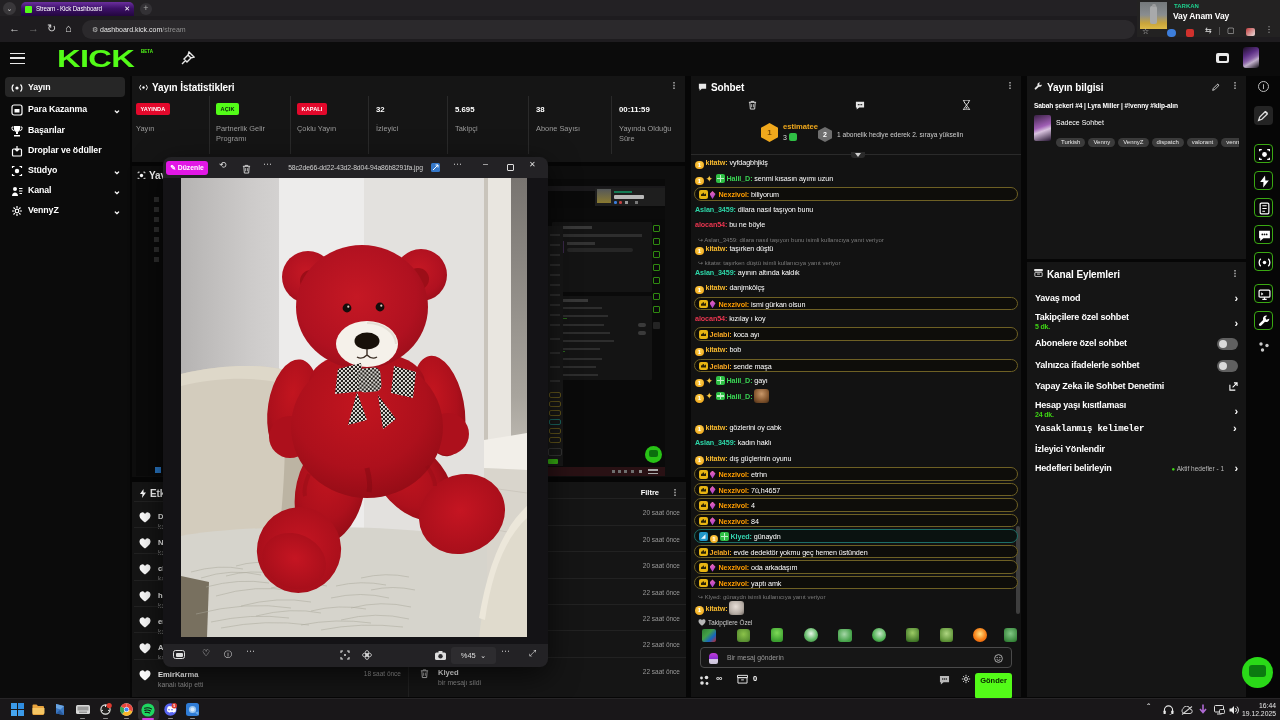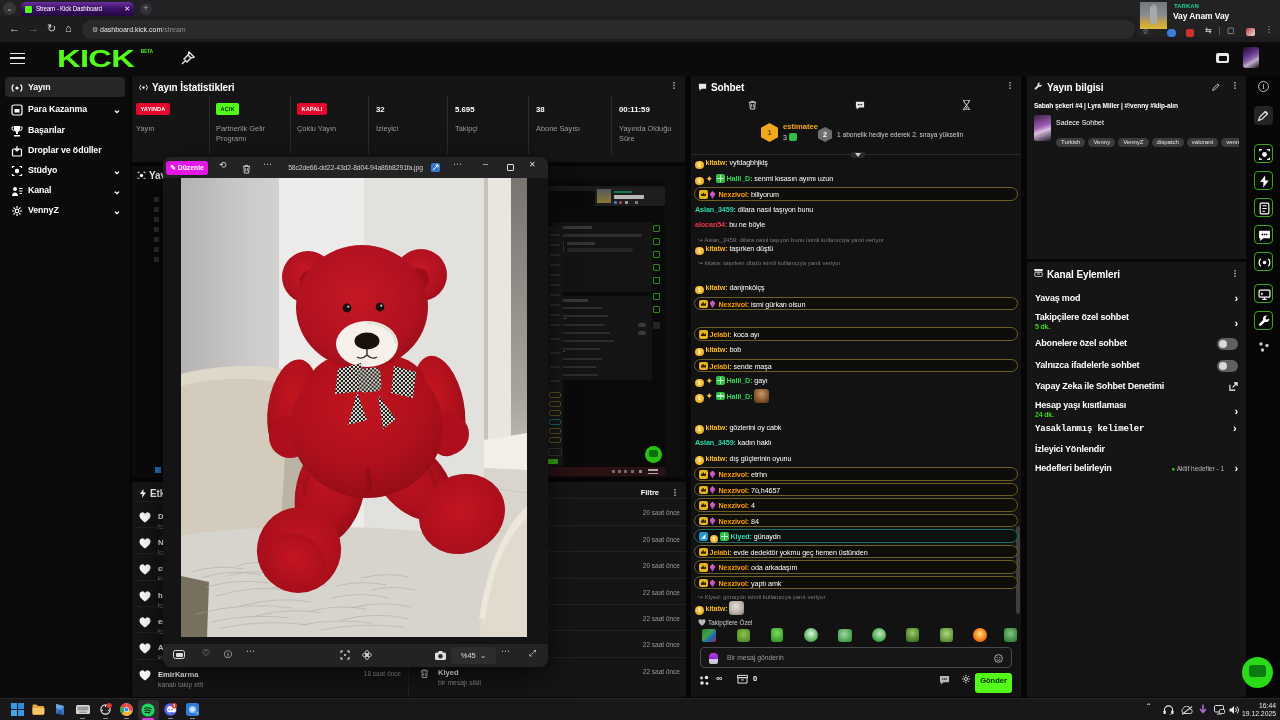--- a/index.html
+++ b/index.html
@@ -77,21 +77,21 @@
 .bcrown { background:#e8b512; }
 .bcrown:before { content:""; position:absolute; left:1.5px; top:2px; width:5.5px; height:4px; background:#2a2205; clip-path:polygon(0 100%,0 20%,25% 55%,50% 0,75% 55%,100% 20%,100% 100%); }
 .bgem { background:linear-gradient(160deg,#f06ab4,#a03ad0); clip-path:polygon(50% 0,100% 38%,50% 100%,0 38%); border-radius:0; width:6px; height:8px; margin-right:3px;}
 .bgift { background:#2fbf45; }
 .bgift:before { content:""; position:absolute; left:1px; top:3.5px; width:6.5px; height:1.5px; background:#bef2c6; }
 .bgift:after { content:""; position:absolute; left:3.7px; top:1px; width:1.2px; height:6.5px; background:#bef2c6; }
 .bblue { background:#2196c9; }
 .bblue:before { content:""; position:absolute; left:2px; top:2px; width:4.5px; height:4.5px; background:#eaf6ff; clip-path:polygon(0 100%,100% 100%,100% 0); }
 .bstar { background:transparent; }
 .bstar:before { content:"\2726"; position:absolute; left:0; top:-2.5px; color:#f5c542; font-size:9px; }
-#sendbtn { position:absolute; right:9px; top:597px; width:37px; height:20px; background:#53fc18; border-radius:3px; color:#0a2500; font-weight:bold; font-size:7.5px; text-align:center; line-height:15px; }
+#sendbtn { position:absolute; right:9px; top:597px; width:37px; height:26px; background:#53fc18; border-radius:3px; color:#0a2500; font-weight:bold; font-size:7.5px; text-align:center; line-height:15px; }
 #msginput { position:absolute; left:9px; top:571px; width:312px; height:21px; border:1px solid #4a4a4a; border-radius:4px; background:#161616; color:#9a9a9a; font-size:6.8px; line-height:20px; }
 
 .nkitatw { color:#f5b82e; } .nhalil { color:#39d353; } .nnex { color:#ff9d00; }
 .naslan { color:#2dd6a8; } .naloc { color:#e8354f; } .njel { color:#f5a623; } .nkly { color:#35d4b0; }
 
 #ybilgi { left:1027px; top:76px; width:219px; height:183px; }
 #keylem { left:1027px; top:262px; width:219px; height:435px; }
 .krow { position:absolute; left:8px; width:203px; color:#fff; font-size:9px; font-weight:bold; letter-spacing:-0.2px; }
 .krow .sub { position:absolute; left:0; top:10.5px; color:#3fd414; font-size:7px; }
 .kchev { position:absolute; right:0; top:-1px; color:#fff; font-size:11px; font-weight:bold; }
@@ -476,22 +476,24 @@
     <div class="abs" style="left:164px;top:77px;width:0;height:0;border-left:3px solid transparent;border-right:3px solid transparent;border-top:4px solid #cfcfcf;"></div>
 
     <div class="cmsg" style="top:79.2px;"><span class="bdg b1">1</span><b class="nkitatw">kitatw:</b> vyfdagbhjklş</div>
     <div class="cmsg" style="top:95px;"><span class="bdg b1">1</span><span class="bdg bstar"></span><span class="bdg bgift"></span><b class="nhalil">Halil_D:</b> senmi kısasın ayımı uzun</div>
     <div class="cmsg cbox" style="top:111.4px;left:3px;width:324px;height:13.5px;"><span style="margin-left:4px;"></span><span class="bdg bcrown"></span><span class="bdg bgem"></span><b class="nnex">Nexzivol:</b> biliyorum</div>
     <div class="cmsg" style="top:125.9px;"><b class="naslan">Aslan_3459:</b> dilara nasıl taşıyon bunu</div>
     <div class="cmsg" style="top:141.4px;"><b class="naloc">alocan54:</b> bu ne böyle</div>
     <div class="crep" style="top:158.5px;">↪ Aslan_3459: dilara nasıl taşıyon bunu isimli kullanıcıya yanıt veriyor</div>
     <div class="cmsg" style="top:165.3px;"><span class="bdg b1">1</span><b class="nkitatw">kitatw:</b> taşırken düştü</div>
     <div class="crep" style="top:182.1px;">↪ kitatw: taşırken düştü isimli kullanıcıya yanıt veriyor</div>
+    <div class="cmsg" style="top:188.8px;"><b class="naslan">Aslan_3459:</b> ayının altında kaldık</div>
     <div class="cmsg" style="top:204.3px;"><span class="bdg b1">1</span><b class="nkitatw">kitatw:</b> danjmkölçş</div>
     <div class="cmsg cbox" style="top:220.8px;left:3px;width:324px;height:13.5px;"><span style="margin-left:4px;"></span><span class="bdg bcrown"></span><span class="bdg bgem"></span><b class="nnex">Nexzivol:</b> ismi gürkan olsun</div>
+    <div class="cmsg" style="top:234.9px;"><b class="naloc">alocan54:</b> kızılay ı koy</div>
     <div class="cmsg cbox" style="top:251.4px;left:3px;width:324px;height:13.5px;"><span style="margin-left:4px;"></span><span class="bdg bcrown"></span><b class="njel">Jelabi:</b> koca ayı</div>
     <div class="cmsg" style="top:266.3px;"><span class="bdg b1">1</span><b class="nkitatw">kitatw:</b> bob</div>
     <div class="cmsg cbox" style="top:282.5px;left:3px;width:324px;height:13.5px;"><span style="margin-left:4px;"></span><span class="bdg bcrown"></span><b class="njel">Jelabi:</b> sende maşa</div>
     <div class="cmsg" style="top:297px;"><span class="bdg b1">1</span><span class="bdg bstar"></span><span class="bdg bgift"></span><b class="nhalil">Halil_D:</b> gayı</div>
     <div class="cmsg" style="top:312.6px;"><span class="bdg b1">1</span><span class="bdg bstar"></span><span class="bdg bgift"></span><b class="nhalil">Halil_D:</b> <span style="display:inline-block;width:15px;height:14px;vertical-align:-4px;background:radial-gradient(circle at 50% 35%,#c9986a 0%,#8a5b32 55%,#4a2d15 100%);border-radius:3px;"></span></div>
     <div class="cmsg" style="top:343.7px;"><span class="bdg b1">1</span><b class="nkitatw">kitatw:</b> gözlerini oy cabk</div>
     <div class="cmsg" style="top:359.3px;"><b class="naslan">Aslan_3459:</b> kadın haklı</div>
     <div class="cmsg" style="top:374.8px;"><span class="bdg b1">1</span><b class="nkitatw">kitatw:</b> dış güçlerinin oyunu</div>
     <div class="cmsg cbox" style="top:391px;left:3px;width:324px;height:13.5px;"><span style="margin-left:4px;"></span><span class="bdg bcrown"></span><span class="bdg bgem"></span><b class="nnex">Nexzivol:</b> etrhn</div>
     <div class="cmsg cbox" style="top:406.6px;left:3px;width:324px;height:13.5px;"><span style="margin-left:4px;"></span><span class="bdg bcrown"></span><span class="bdg bgem"></span><b class="nnex">Nexzivol:</b> 7ü,h4657</div>

